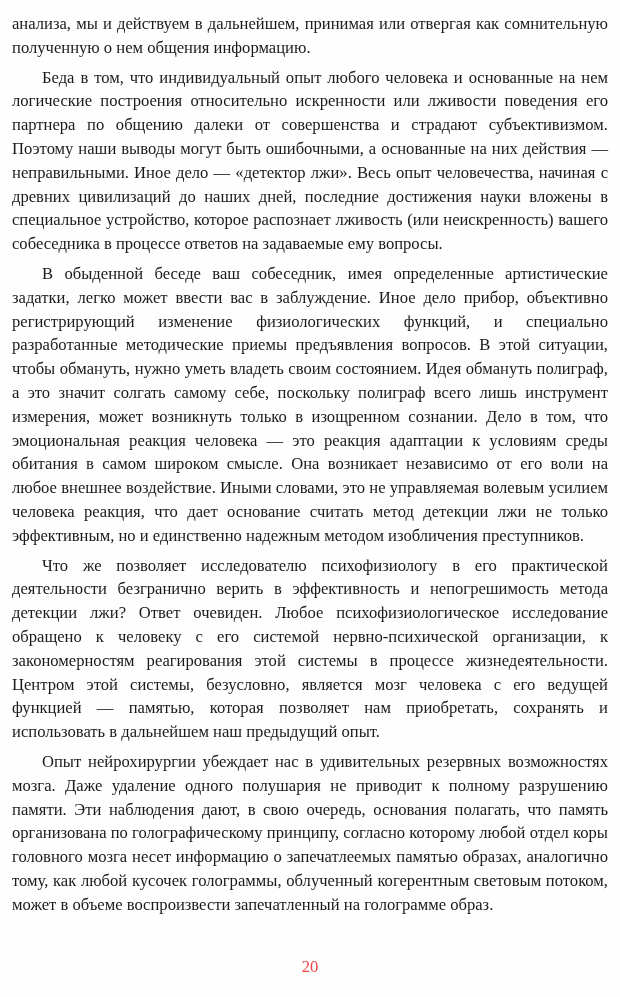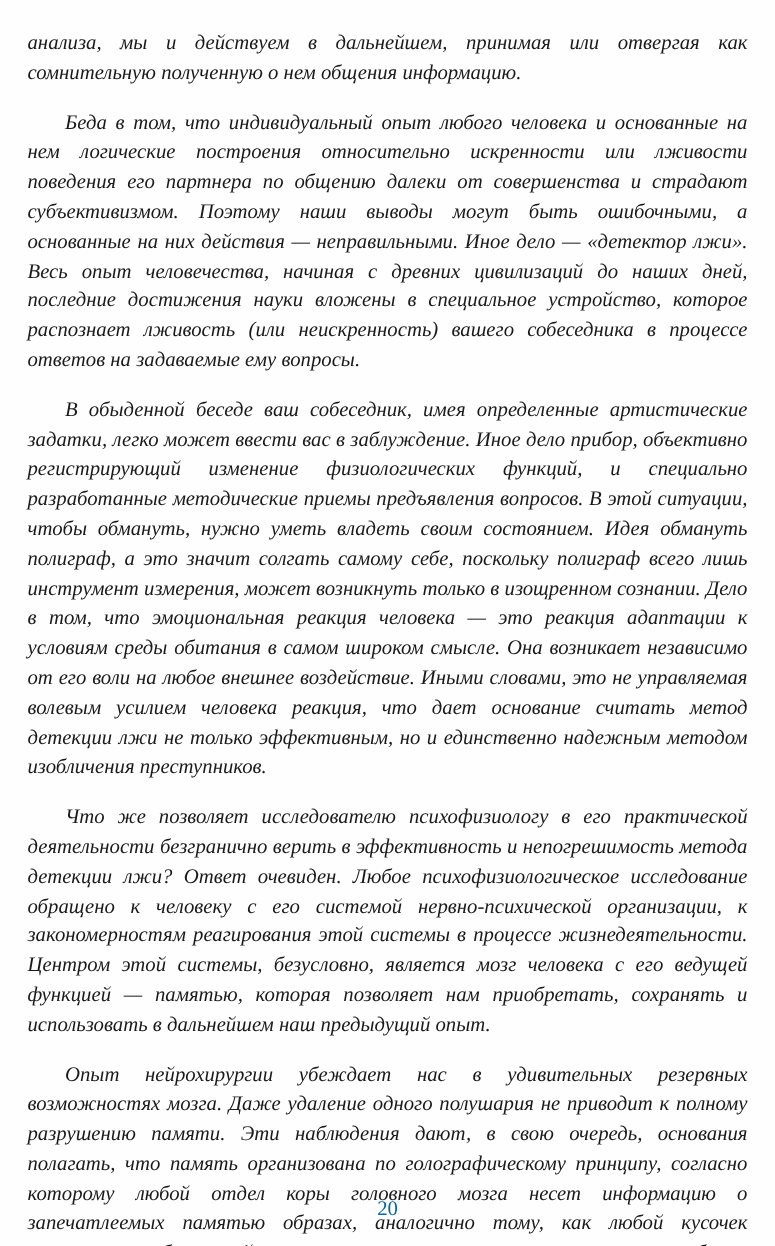--- a/index.html
+++ b/index.html
@@ -23,41 +23,40 @@
     height: 997px;
     background: #fefefe;
   }
   .content {
     position: absolute;
     left: 6px;
     top: 6px;
     width: 608px;
   }
   p.para {
-    margin: 16px;
+    margin: 6px;
     font-size: 16.6px;
     line-height: 23.8px;
     text-align: justify;
     text-justify: inter-word;
     text-indent: 0;
     hyphens: manual;
-    font-style: italic;
   }
   p.indent {
     text-indent: 30px;
   }
   .page-number {
     position: absolute;
     left: 0;
     top: 957px;
     width: 620px;
     text-align: center;
     font-size: 16.6px;
     font-family: "Liberation Serif", serif;
-    color: #0369a1;
+    color: #ef4444;
   }
 </style>
 </head>
 <body>
 
 <div class="page">
   <div class="content">
     <p class="para">анализа, мы и действуем в дальнейшем, принимая или отвергая как сомнительную полученную о нем общения информацию.</p>
     <p class="para indent">Беда в том, что индивидуальный опыт любого человека и основанные на нем логические построения относительно искренности или лживости поведения его партнера по общению далеки от совершенства и страдают субъективизмом. Поэтому наши выводы могут быть ошибочными, а основанные на них действия — неправильными. Иное дело — «детектор лжи». Весь опыт человечества, начиная с древних цивилизаций до наших дней, последние достижения науки вложены в специальное устройство, которое распознает лживость (или неискренность) вашего собеседника в процессе ответов на задаваемые ему вопросы.</p>
     <p class="para indent">В обыденной беседе ваш собеседник, имея определенные артистические задатки, легко может ввести вас в заблуждение. Иное дело прибор, объективно регистрирующий изменение физиологических функций, и специально разработанные методические приемы предъявления вопросов. В этой ситуации, чтобы обмануть, нужно уметь владеть своим состоянием. Идея обмануть полиграф, а это значит солгать самому себе, поскольку полиграф всего лишь инструмент измерения, может возникнуть только в изощренном сознании. Дело в том, что эмоциональная реакция человека — это реакция адаптации к условиям среды обитания в самом широком смысле. Она возникает независимо от его воли на любое внешнее воздействие. Иными словами, это не управляемая волевым усилием человека реакция, что дает основание считать метод детекции лжи не только эффективным, но и единственно надежным методом изобличения преступников.</p>

